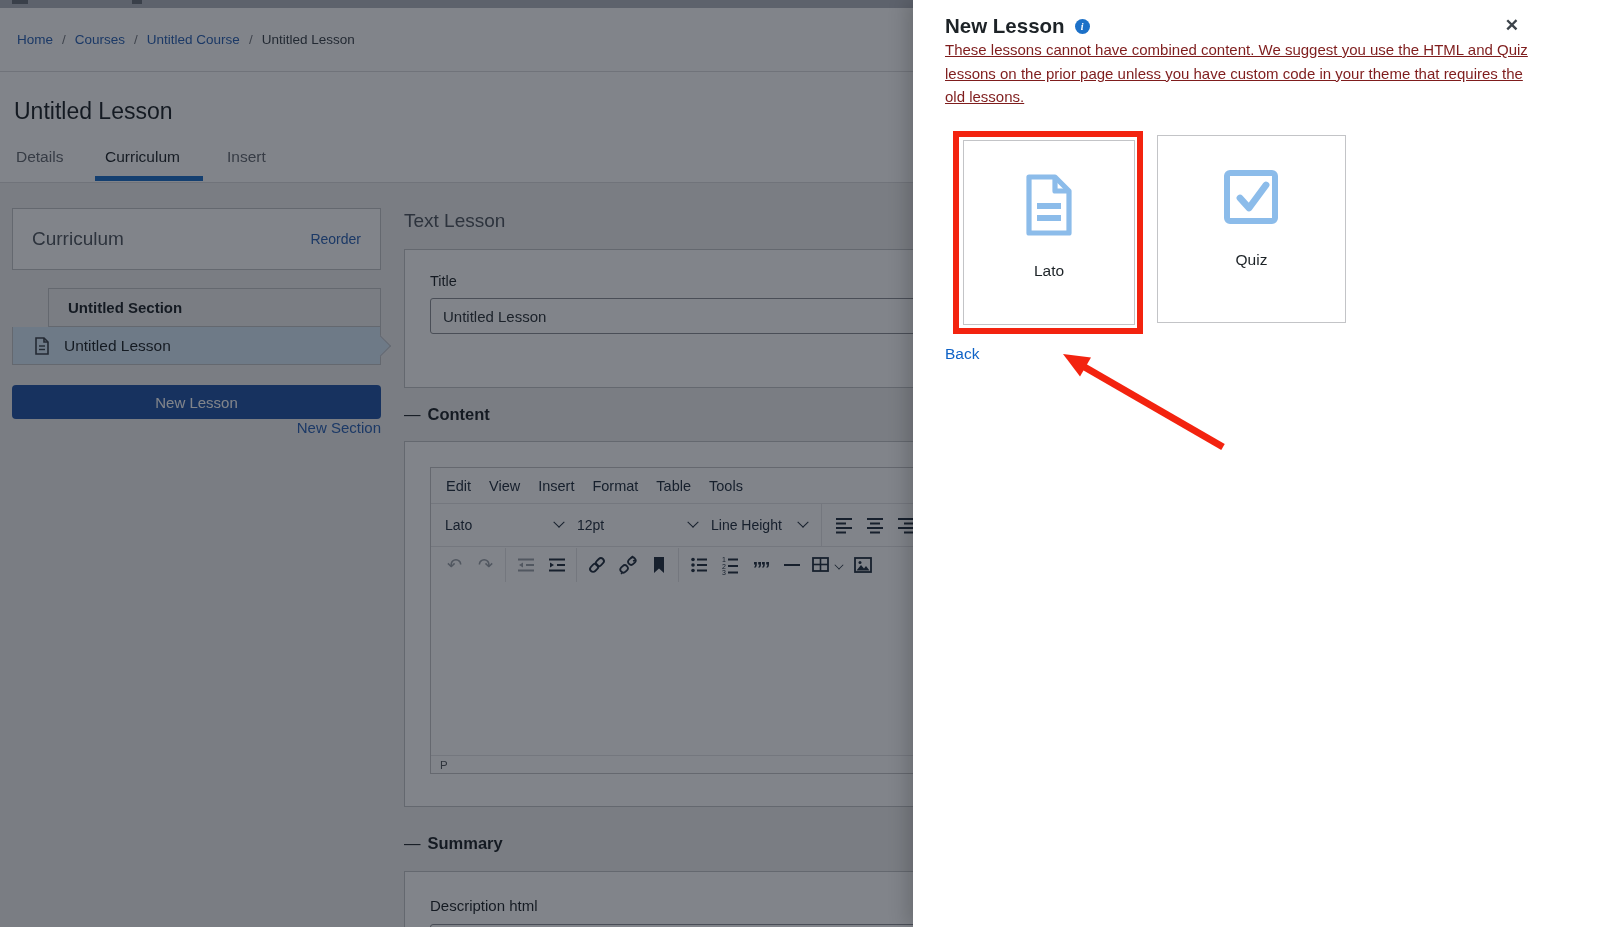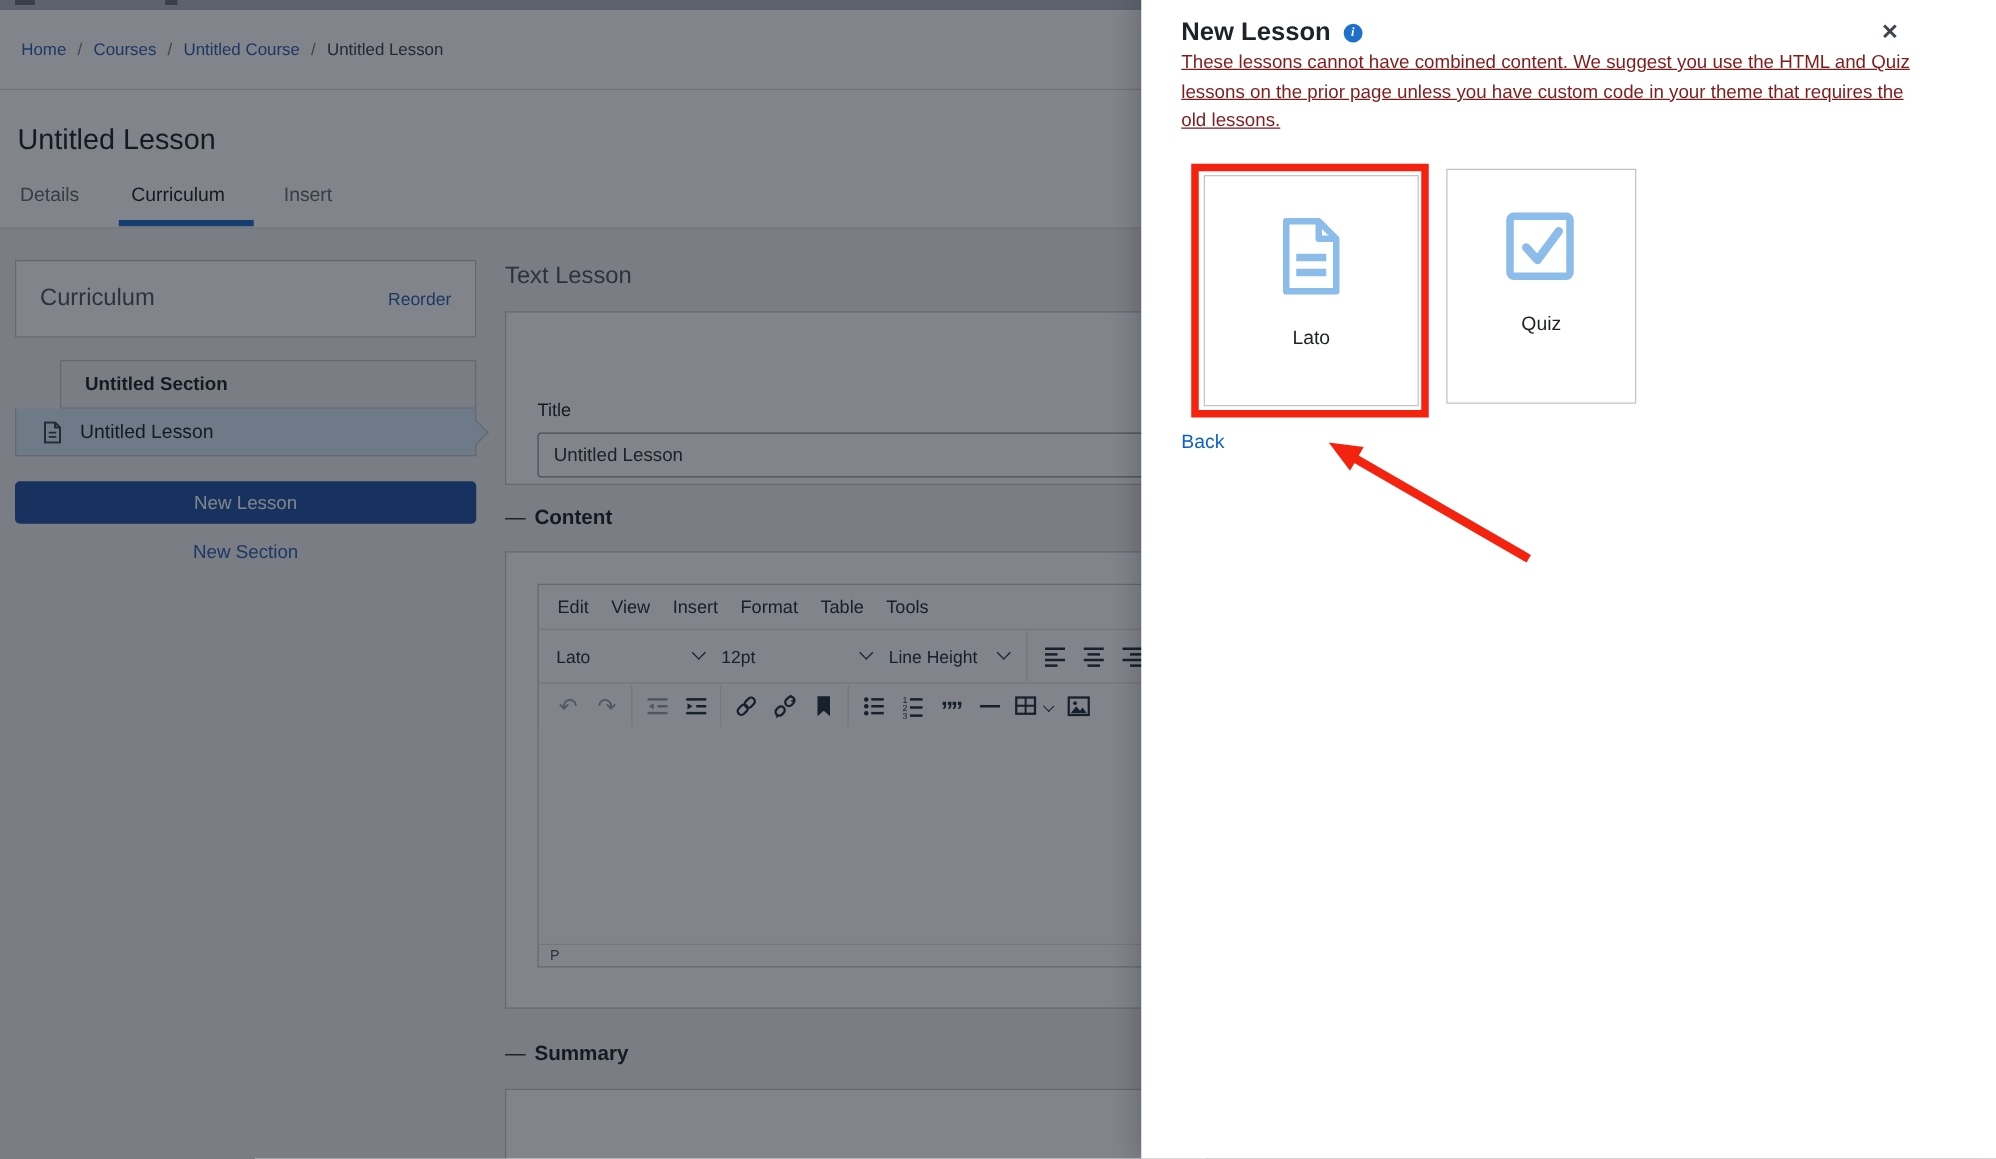--- a/index.html
+++ b/index.html
@@ -39,27 +39,27 @@
                   align-items:center; padding-left:19px; font-size:15px; font-weight:700; color:#1d2327;margin-left:36px; }
   .lesson-row { position:relative; height:38px; background:#d8eaf8; border:1px solid #c3c4c7;
                 border-top:none; display:flex; align-items:center; padding-left:21px; }
   .lesson-row .doc { width:16px; height:18px; margin-right:14px; flex:none; }
   .lesson-row .lbl { font-size:15.5px; color:#1d2327; }
   .lesson-caret { position:absolute; right:-8px; top:50%; width:15px; height:15px; background:#d8eaf8;
                   border-top:1px solid #c3c4c7; border-right:1px solid #c3c4c7;
                   transform:translateY(-50%) rotate(45deg); }
   .btn-primary { margin-top:20px; width:100%; height:34px; background:#2255a5; color:#fff;
                  border:none; border-radius:4px; font-size:15px; font-family:inherit; cursor:pointer; }
-  .new-section { margin-top:14px; text-align:center; font-size:15px; }
+  .new-section { text-align:right; font-size:15px; }
 
   
   .maincol { position:absolute; left:404px; top:26px; width:562px; }
   .form-heading { font-size:19px; color:#50575e; font-weight:400; }
   .title-card { margin-top:17px; height:139px; padding:23px 25px; }
-  .field-label { font-size:14.5px; color:#1d2327; margin-bottom:9px;margin-top:48px; }
+  .field-label { font-size:14.5px; color:#1d2327; margin-bottom:9px; }
   .text-input { width:100%; height:36px; border:1px solid #8c8f94; border-radius:3px; background:#fff;
                 font-size:15px; color:#2c3338; padding:0 12px; font-family:inherit; }
   .section-title { margin-top:17px; font-size:16.5px; font-weight:700; color:#1d2327; display:flex;
                    align-items:center; gap:7px; }
   .section-title .dash { font-weight:400; }
   .content-card { margin-top:17px; height:366px; padding:25px; }
 
   
   .editor { border:1px solid #c5c5c6; height:307px; display:flex; flex-direction:column; background:#fff; }
   .menubar { height:36px; border-bottom:1px solid #e3e3e6; display:flex; align-items:center; padding-left:6px; }
@@ -97,21 +97,21 @@
               font-style:italic; font-weight:700; display:flex; align-items:center; justify-content:center;
               font-family:"Liberation Serif", serif; }
   .modal-close { position:absolute; right:78px; top:17px; font-size:17px; font-weight:700; color:#3c434a;
                  cursor:pointer; line-height:1; }
   .modal-desc { position:absolute; left:32px; top:38px; width:594px; font-size:15px; line-height:23.5px;
                 color:#7f1d1d;text-decoration:underline; }
   .opt-card { position:absolute; background:#fff; border:1px solid #c3c4c7; display:flex;
               flex-direction:column; align-items:center; cursor:pointer; }
   .opt-card .opt-label { font-size:15.5px; color:#1d2327; margin-top:25px; }
   .opt-text { left:50px; top:140px; width:172px; height:185px; }
-  .opt-quiz { left:244px; top:135px; width:152px; height:188px; }
+  .opt-quiz { left:244px; top:135px; width:189px; height:188px; }
   .opt-icon { margin-top:32px; }
   .back-link { position:absolute; left:32px; top:345px; font-size:15.5px; color:#0e62c6;
                text-decoration:none; cursor:pointer; }
 
   
   .anno-box { position:absolute; left:953px; top:131px; width:190px; height:203px;
               border:6px solid #f3230f; z-index:20; pointer-events:none; }
   .anno-arrow { position:absolute; left:1033px; top:340px; z-index:20; pointer-events:none; }
 </style>
 </head>

